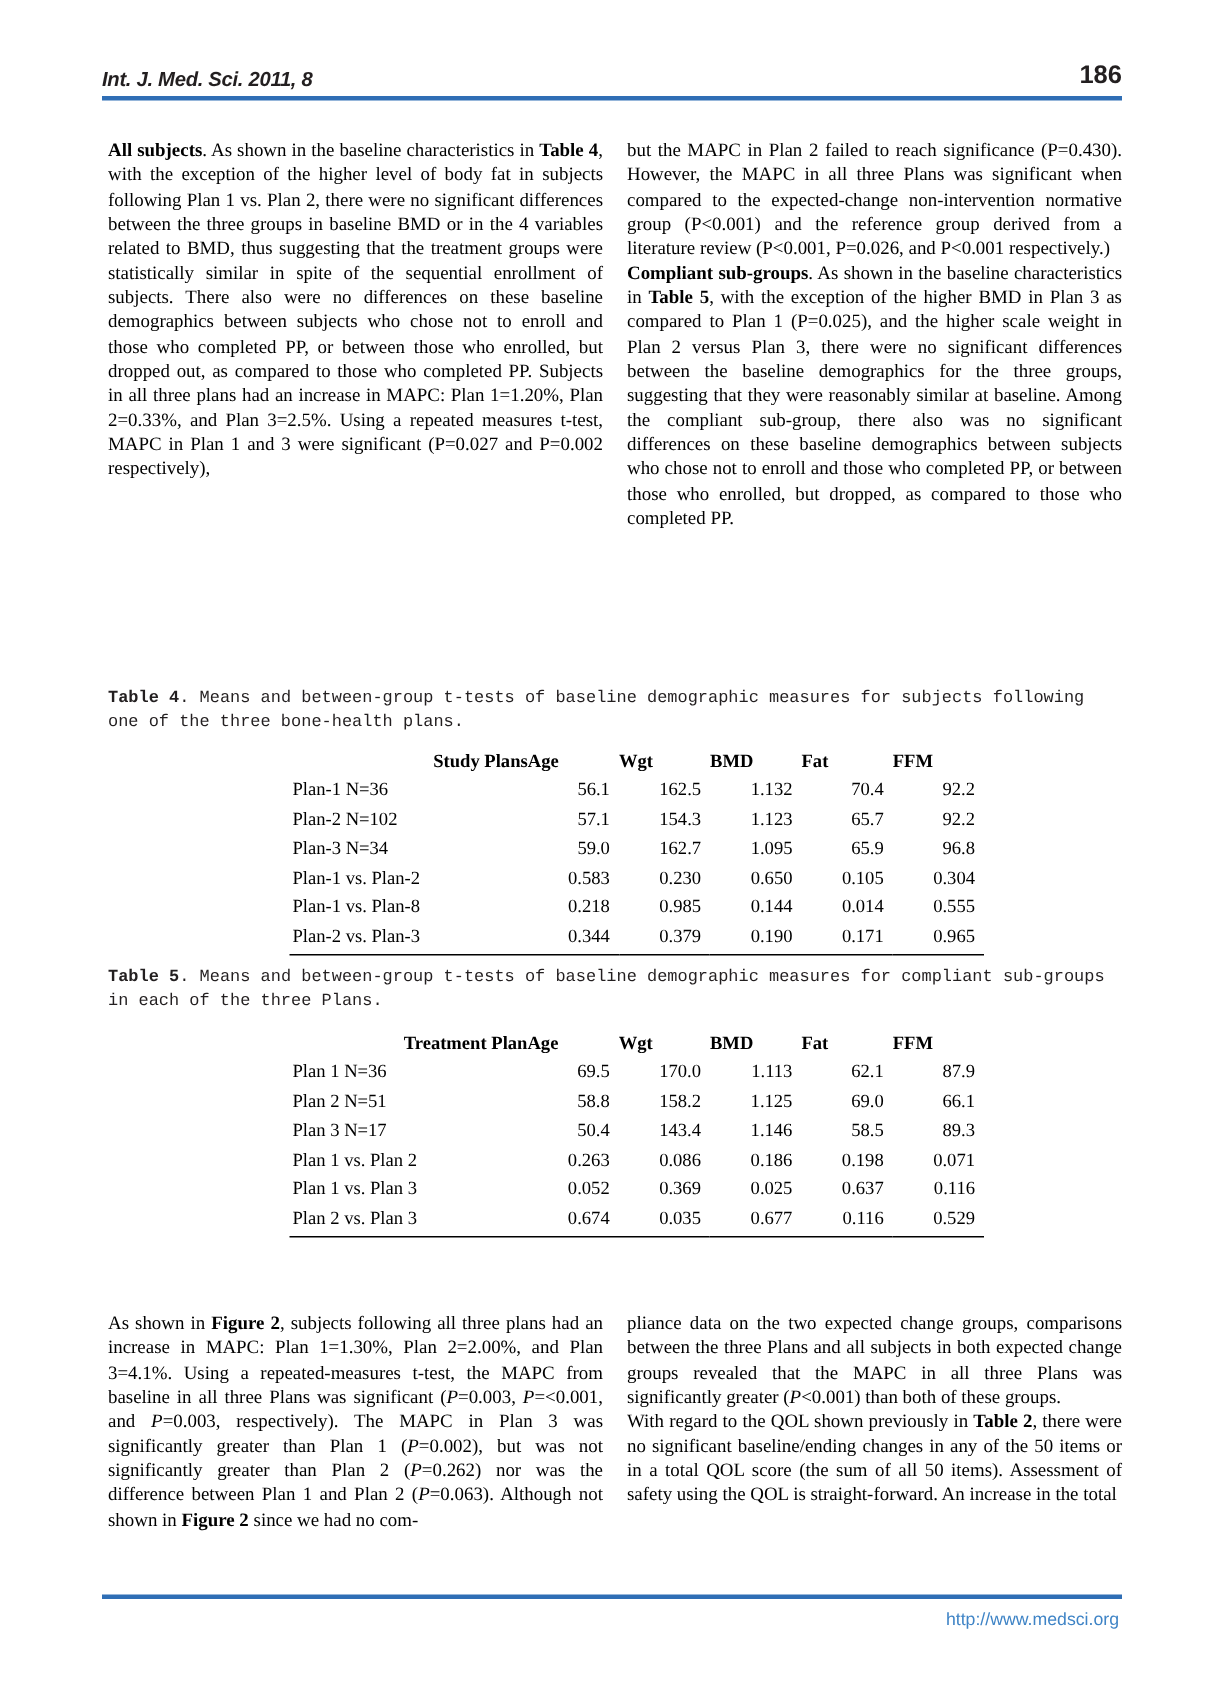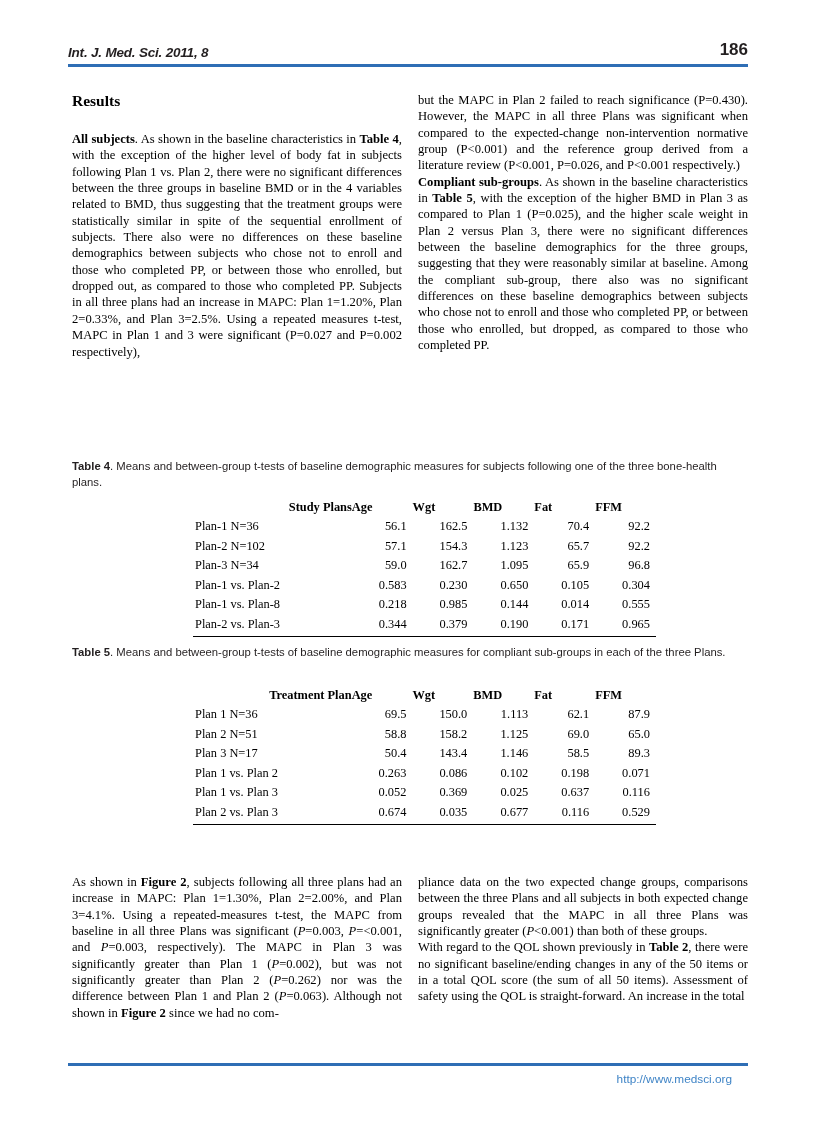--- a/index.html
+++ b/index.html
@@ -89,21 +89,21 @@
   }
   .indent { text-indent: 22px; }
   b { font-weight: bold; }
   i { font-style: italic; }
 
   
   .tcap {
     position: absolute;
     left: 72px;
     width: 676px;
-    font-family: Liberation Sans, sans-serif;
+    font-family: Liberation Mono, monospace;
     font-size: 11.3px;
     line-height: 15.5px;
     color: #231f20;
   }
   .tcap b { font-weight: bold; }
 
   .cap4 { top: 459px; }
   .cap5 { top: 645px; }
 
   
@@ -155,41 +155,40 @@
   .rule-bot {
     position: absolute;
     left: 68px;
     top: 1063px;
     width: 680px;
     height: 2.5px;
     background: #2f6eb5;
   }
   .footer-url {
     position: absolute;
-    right: 84px;
+    right: 70px;
     top: 1072px;
     font-family: "Liberation Sans", "DejaVu Sans", sans-serif;
     font-size: 11.8px;
     color: #3f84c6;
     text-decoration: none;
   }
 </style>
 </head>
 <body>
 
 <div class="page">
 
   <div class="runhead">
     <span class="runhead-journal">Int. J. Med. Sci. 2011, 8</span>
     <span class="runhead-pageno">186</span>
   </div>
   <div class="rule-top"></div>
 
   <div class="col col-left block-top-left">
-    <h1 class="section">Results</h1>
     <p class="body"><span class="indent"></span><b>All subjects</b>. As shown in the baseline characteristics in <b>Table 4</b>, with the exception of the higher level of body fat in subjects following Plan 1 vs. Plan 2, there were no significant differences between the three groups in baseline BMD or in the 4 variables related to BMD, thus suggesting that the treatment groups were statistically similar in spite of the sequential enrollment of subjects. There also were no differences on these baseline demographics between subjects who chose not to enroll and those who completed PP, or between those who enrolled, but dropped out, as compared to those who completed PP. Subjects in all three plans had an increase in MAPC: Plan 1=1.20%, Plan 2=0.33%, and Plan 3=2.5%. Using a repeated measures t-test, MAPC in Plan 1 and 3 were significant (P=0.027 and P=0.002 respectively),</p>
   </div>
 
   <div class="col col-right block-top-right">
     <p class="body">but the MAPC in Plan 2 failed to reach significance (P=0.430). However, the MAPC in all three Plans was significant when compared to the expected-change non-intervention normative group (P&lt;0.001) and the reference group derived from a literature review (P&lt;0.001, P=0.026, and P&lt;0.001 respectively.)<br><span class="indent"></span><b>Compliant sub-groups</b>. As shown in the baseline characteristics in <b>Table 5</b>, with the exception of the higher BMD in Plan 3 as compared to Plan 1 (P=0.025), and the higher scale weight in Plan 2 versus Plan 3, there were no significant differences between the baseline demographics for the three groups, suggesting that they were reasonably similar at baseline. Among the compliant sub-group, there also was no significant differences on these baseline demographics between subjects who chose not to enroll and those who completed PP, or between those who enrolled, but dropped, as compared to those who completed PP.</p>
   </div>
 
   <div class="tcap cap4"><b>Table 4</b>. Means and between-group t-tests of baseline demographic measures for subjects following one of the three bone-health plans.</div>
 
   <div class="tbl-wrap tbl4">
@@ -268,46 +267,46 @@
           <th class="num">Wgt</th>
           <th class="num">BMD</th>
           <th class="num">Fat</th>
           <th class="num">FFM</th>
         </tr>
       </thead>
       <tbody>
           <tr>
             <td class="lbl">Plan 1 N=36</td>
             <td class="num">69.5</td>
-            <td class="num">150.0</td>
+            <td class="num">170.0</td>
             <td class="num">1.113</td>
             <td class="num">62.1</td>
             <td class="num">87.9</td>
           </tr>
           <tr>
             <td class="lbl">Plan 2 N=51</td>
             <td class="num">58.8</td>
             <td class="num">158.2</td>
             <td class="num">1.125</td>
             <td class="num">69.0</td>
-            <td class="num">65.0</td>
+            <td class="num">66.1</td>
           </tr>
           <tr>
             <td class="lbl">Plan 3 N=17</td>
             <td class="num">50.4</td>
             <td class="num">143.4</td>
             <td class="num">1.146</td>
             <td class="num">58.5</td>
             <td class="num">89.3</td>
           </tr>
           <tr>
             <td class="lbl">Plan 1 vs. Plan 2</td>
             <td class="num">0.263</td>
             <td class="num">0.086</td>
-            <td class="num">0.102</td>
+            <td class="num">0.186</td>
             <td class="num">0.198</td>
             <td class="num">0.071</td>
           </tr>
           <tr>
             <td class="lbl">Plan 1 vs. Plan 3</td>
             <td class="num">0.052</td>
             <td class="num">0.369</td>
             <td class="num">0.025</td>
             <td class="num">0.637</td>
             <td class="num">0.116</td>

